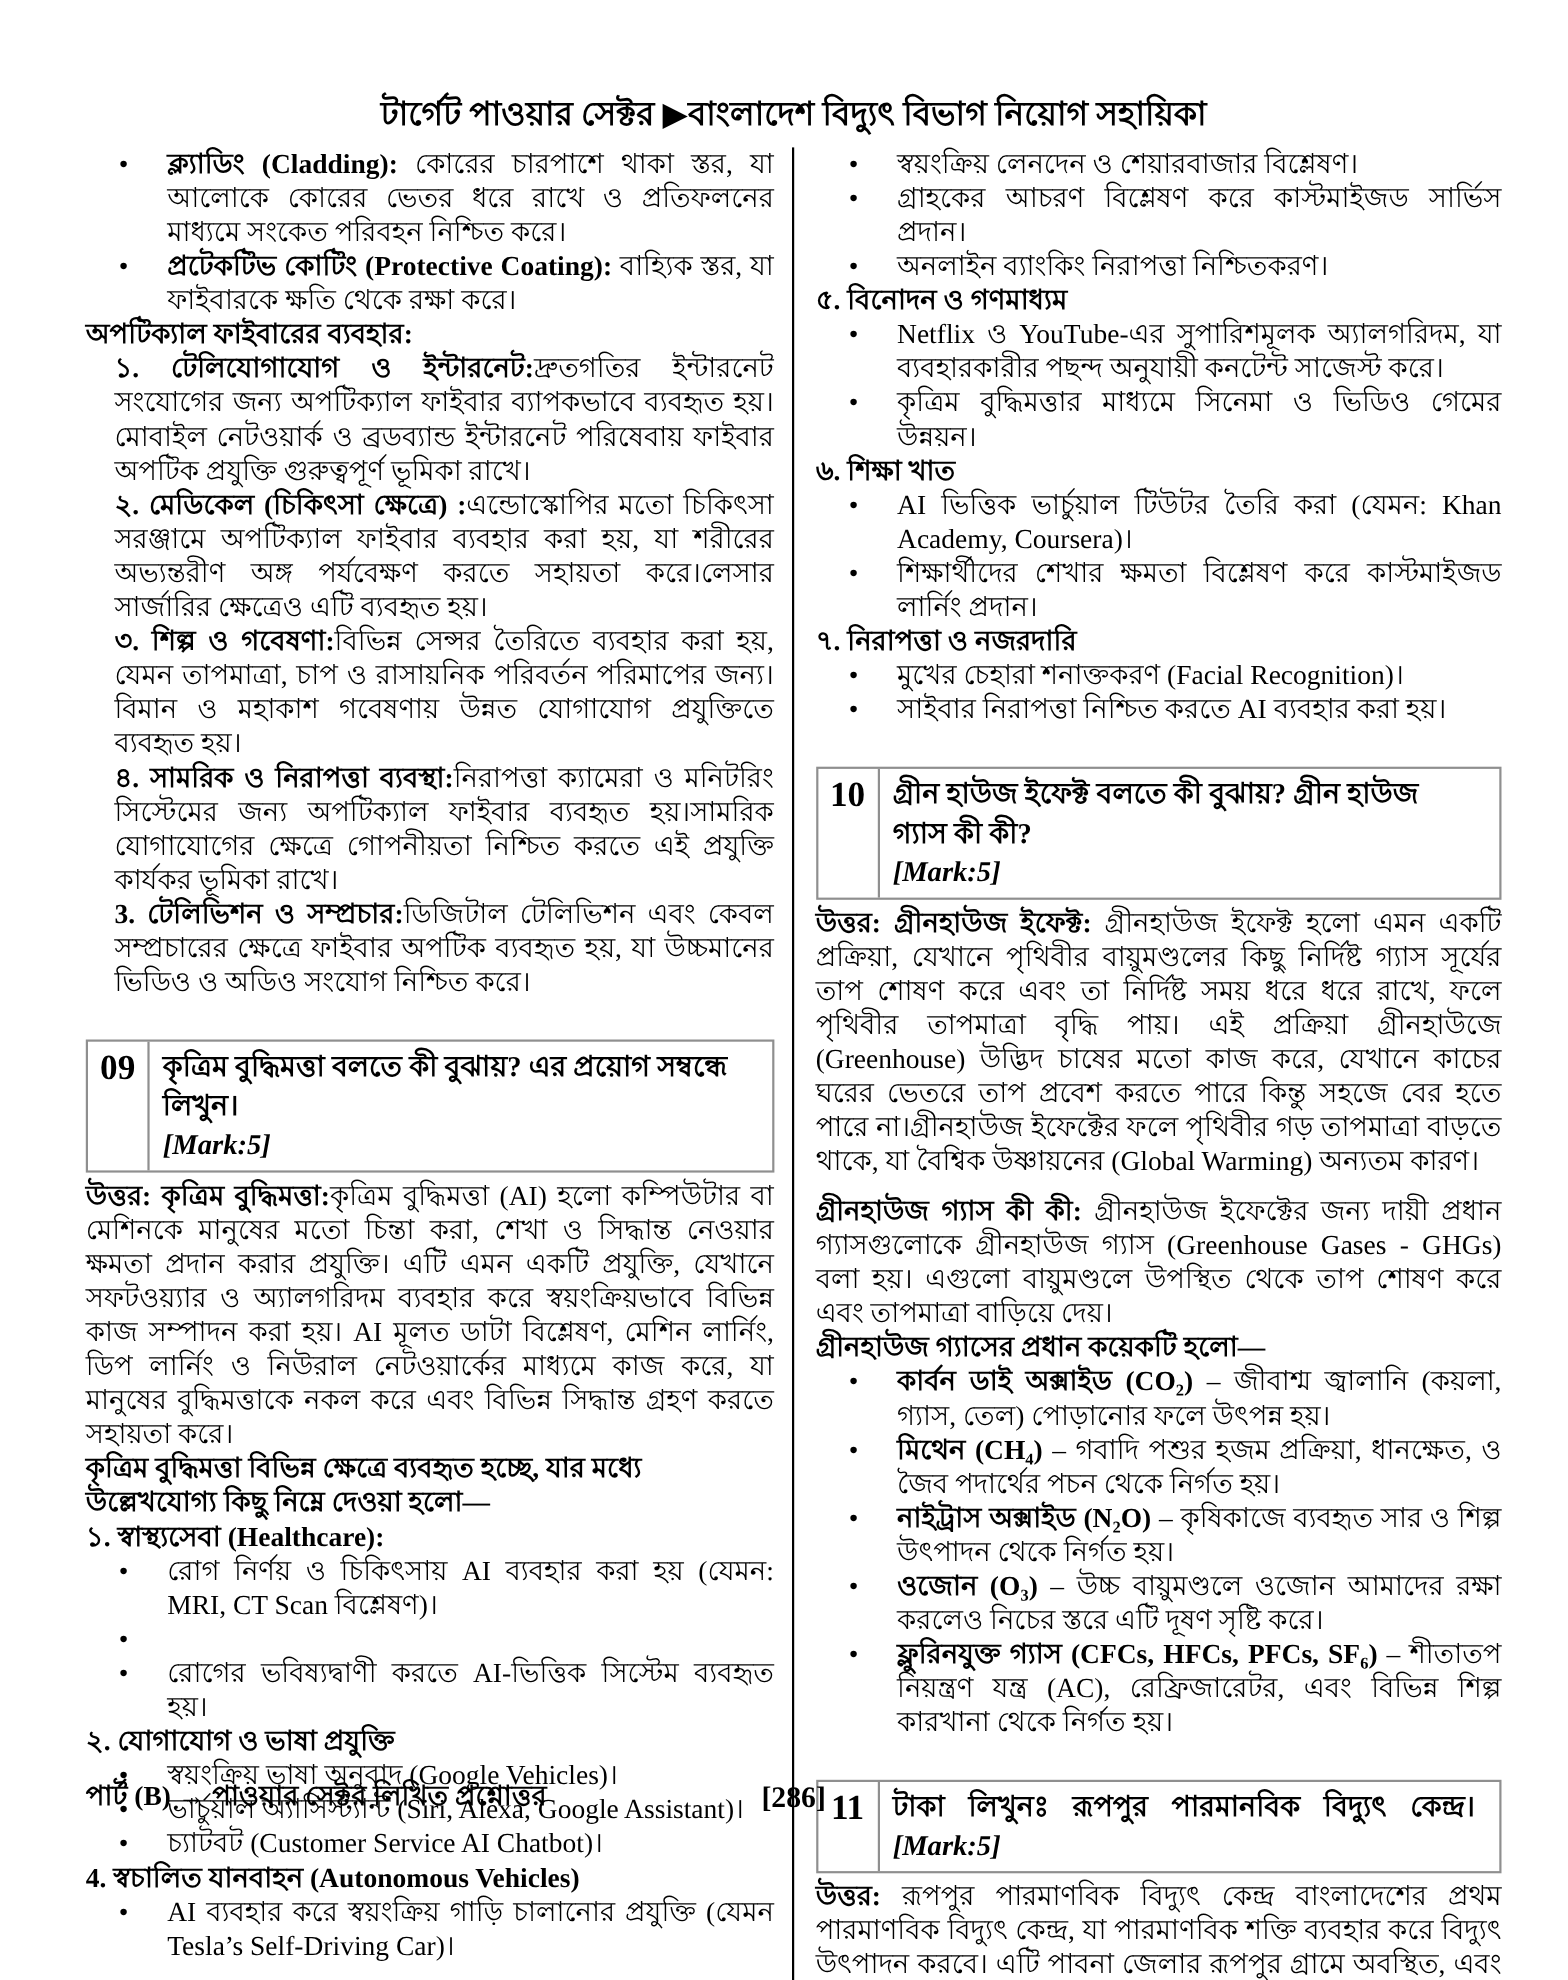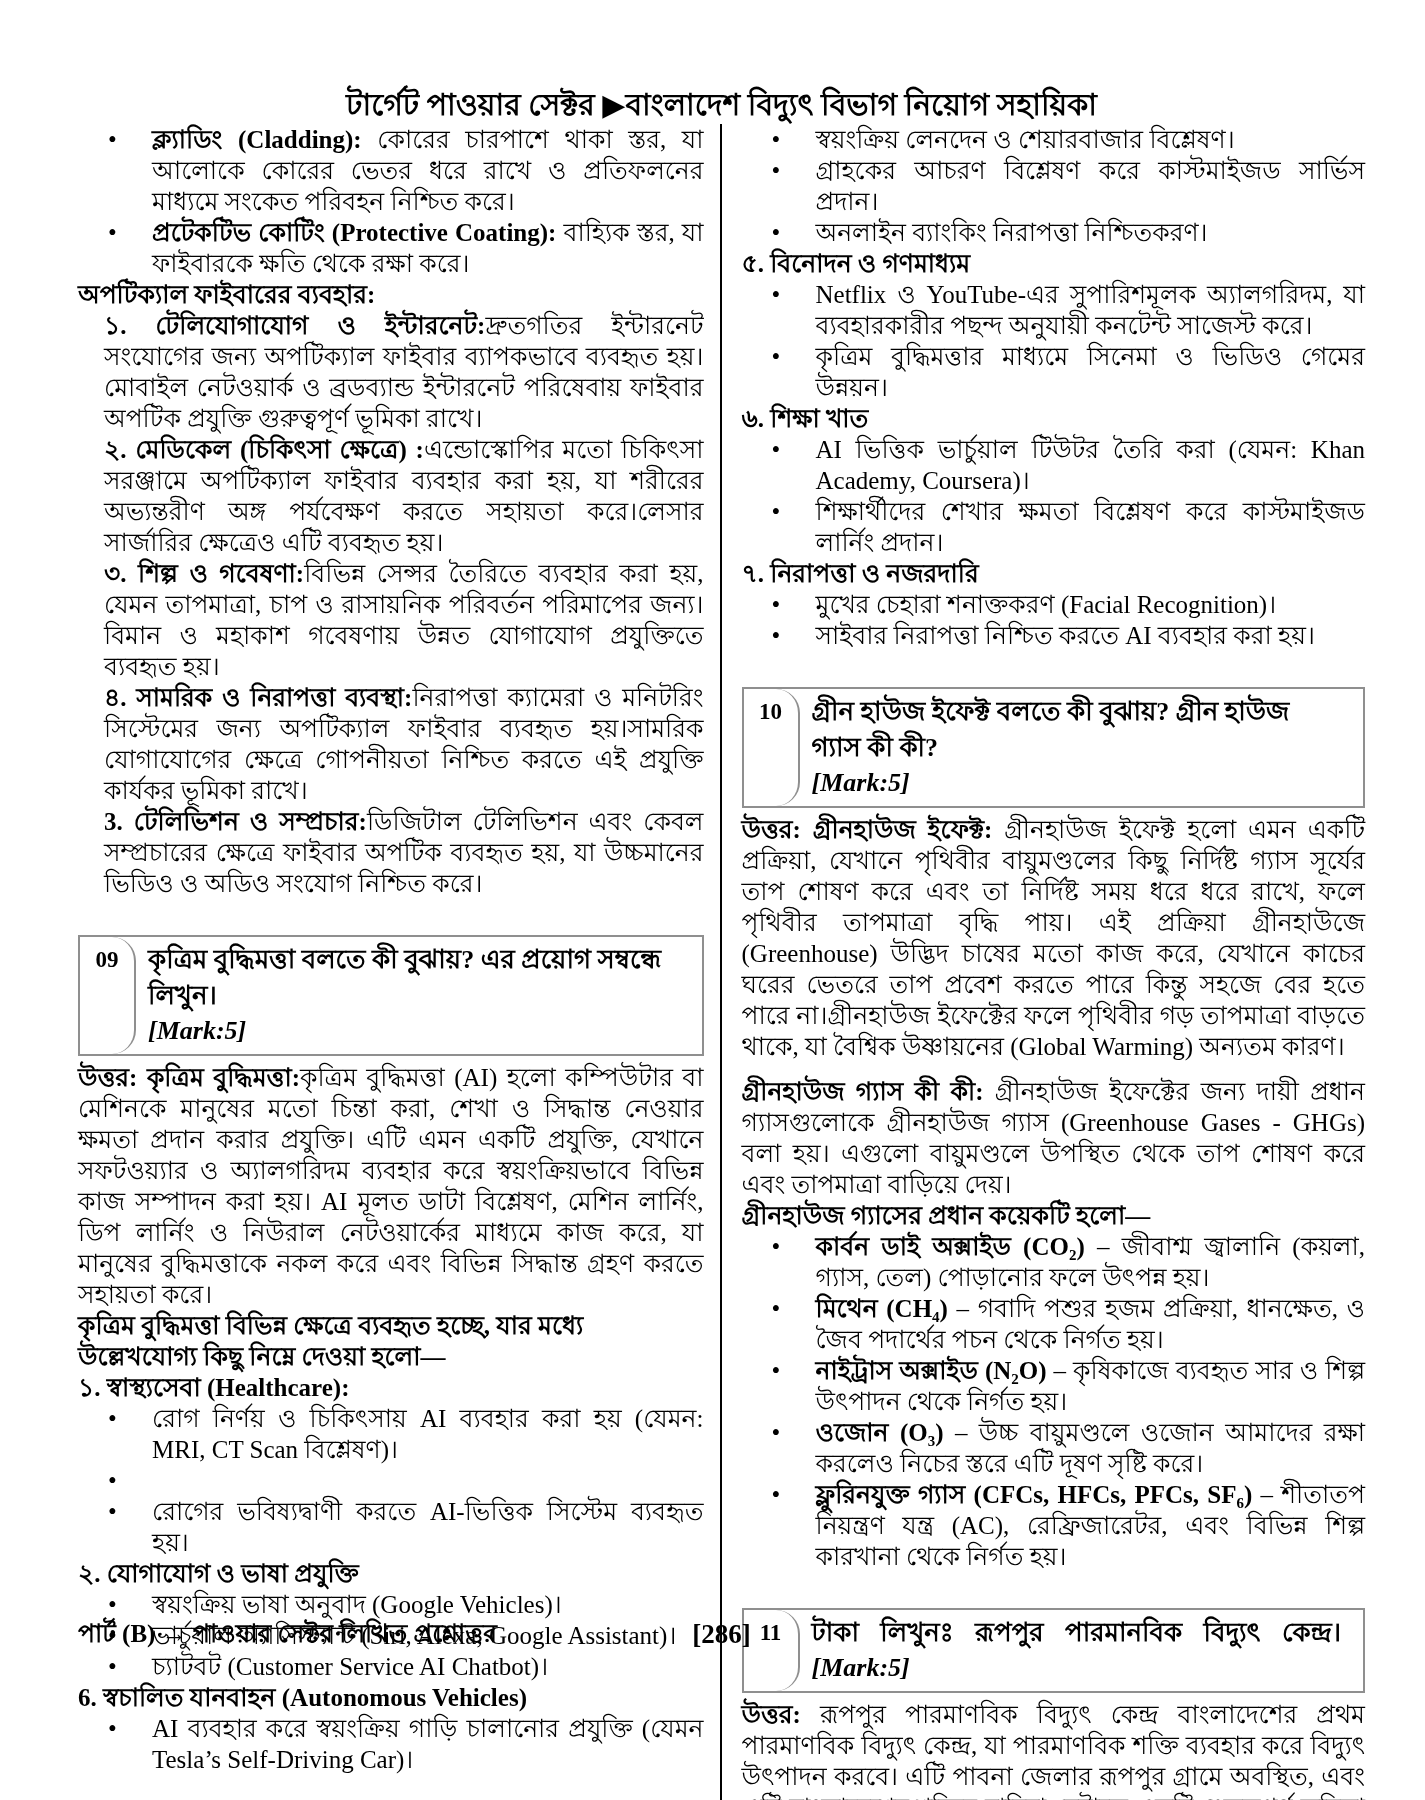--- a/index.html
+++ b/index.html
@@ -7,41 +7,41 @@
     width:1425px;height:1800px;background:#f4f4f2;
     font-family:"Liberation Serif","DejaVu Serif",serif;
     color:#000;
   }
   .sheet{
     position:relative;width:1425px;height:1800px;box-sizing:border-box;
     background:#ffffff;padding:86px 60px 0 78px;overflow:hidden;
   }
   .page-header{
     text-align:center;font-weight:bold;font-size:30px;line-height:38px;
-    margin-bottom:0;letter-spacing:0px;
+    margin-bottom:10px;letter-spacing:0px;
   }
   .columns{display:flex;align-items:stretch;}
   .col{width:50%;box-sizing:border-box;font-size:25px;line-height:31px;}
   .col-left{padding-right:16px;border-right:2px solid #000;}
   .col-right{padding-left:20px;}
   .heading{font-weight:bold;text-align:left;}
   .para{text-align:justify;}
   .para.indent{padding-left:26px;}
   .para b,.bullet b,.heading{font-weight:bold;}
   .bullet{display:flex;text-align:justify;}
   .bullet .bm{flex:0 0 44px;padding-left:30px;box-sizing:content-box;
     width:14px;text-align:left;}
   .bullet .bt{flex:1;}
   .gap{width:100%;}
   .qbox{
     display:flex;border:2px solid #8f8f8f;background:#fff;margin:0 0 6px 0;
   }
   .qnum{
     flex:0 0 54px;border-right:2px solid #8f8f8f;text-align:center;
-    font-weight:bold;font-size:23px;padding-top:6px;line-height:34px;border-radius:24px;
+    font-weight:bold;font-size:32px;padding-top:6px;line-height:34px;
   }
   .qbody{flex:1;padding:5px 22px 6px 12px;}
   .qtitle{font-weight:bold;font-size:26px;line-height:36px;text-align:left;}
   .qtitle.justify{text-align:justify;text-align-last:justify;}
   .qmark{font-weight:bold;font-style:italic;font-size:26px;line-height:34px;}
   .page-footer{
     position:absolute;left:78px;right:60px;top:1617px;height:40px;
     font-weight:bold;font-size:25px;line-height:34px;
   }
   .footer-left{position:absolute;left:0;top:0;}
@@ -98,21 +98,21 @@
           <span class="bt"><span>স্বয়ংক্রিয় ভাষা অনুবাদ (Google Vehicles)।</span></span>
         </div>
         <div class="bullet">
           <span class="bm">•</span>
           <span class="bt"><span>ভার্চুয়াল অ্যাসিস্ট্যান্ট (Siri, Alexa, Google Assistant)।</span></span>
         </div>
         <div class="bullet">
           <span class="bm">•</span>
           <span class="bt"><span>চ্যাটবট (Customer Service AI Chatbot)।</span></span>
         </div>
-        <div class="heading">6. স্বচালিত যানবাহন (Autonomous Vehicles)</div>
+        <div class="heading">4. স্বচালিত যানবাহন (Autonomous Vehicles)</div>
         <div class="bullet">
           <span class="bm">•</span>
           <span class="bt"><span>AI ব্যবহার করে স্বয়ংক্রিয় গাড়ি চালানোর প্রযুক্তি (যেমন Tesla’s Self-Driving Car)।</span></span>
         </div>
       </div>
     <div class="col col-right" id="col-right">
         <div class="bullet">
           <span class="bm">•</span>
           <span class="bt"><span>স্বয়ংক্রিয় লেনদেন ও শেয়ারবাজার বিশ্লেষণ।</span></span>
         </div>

